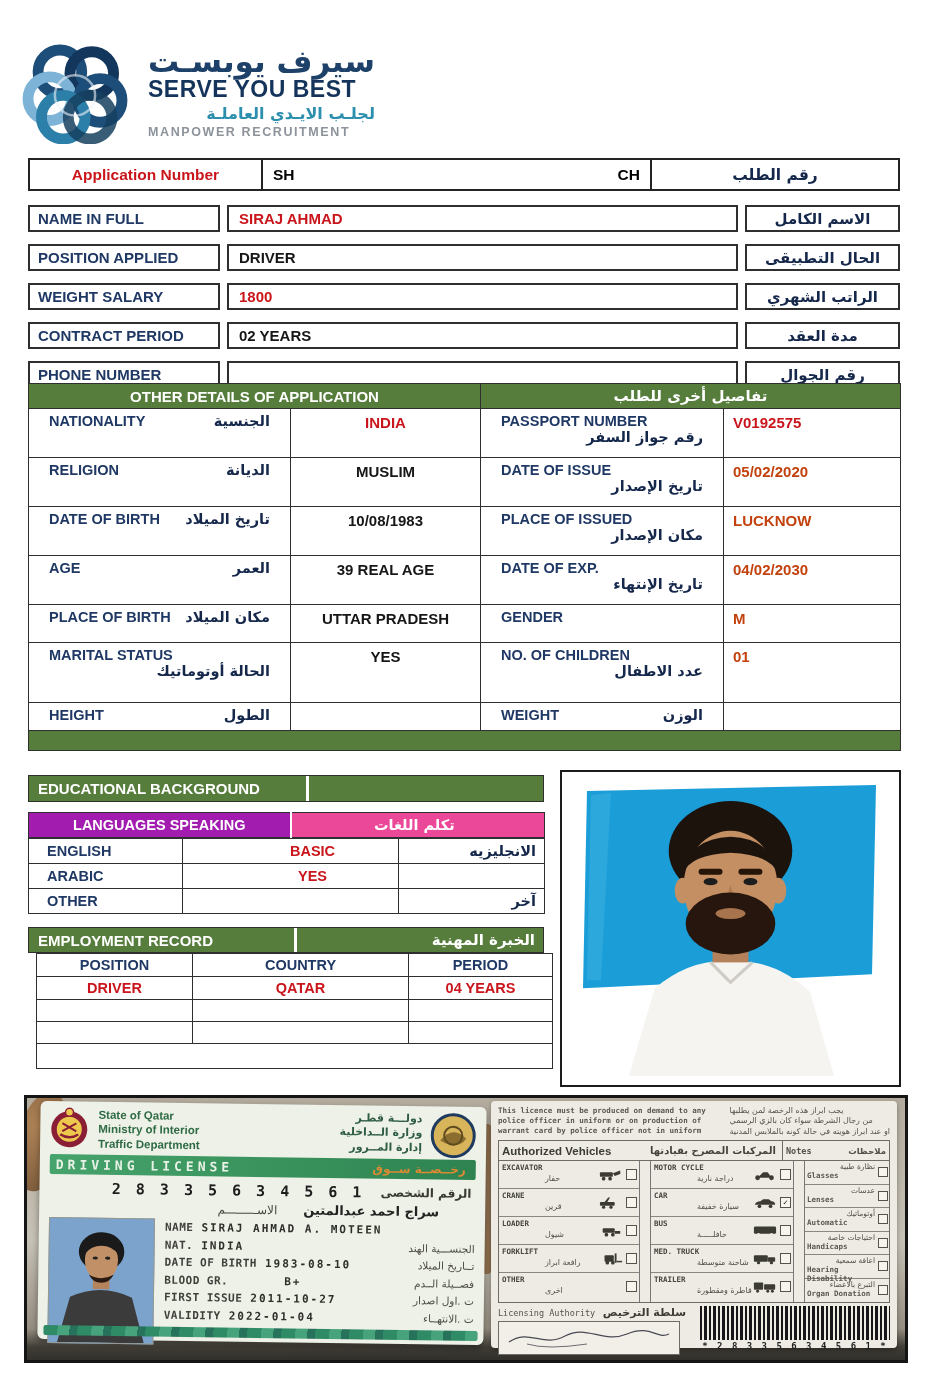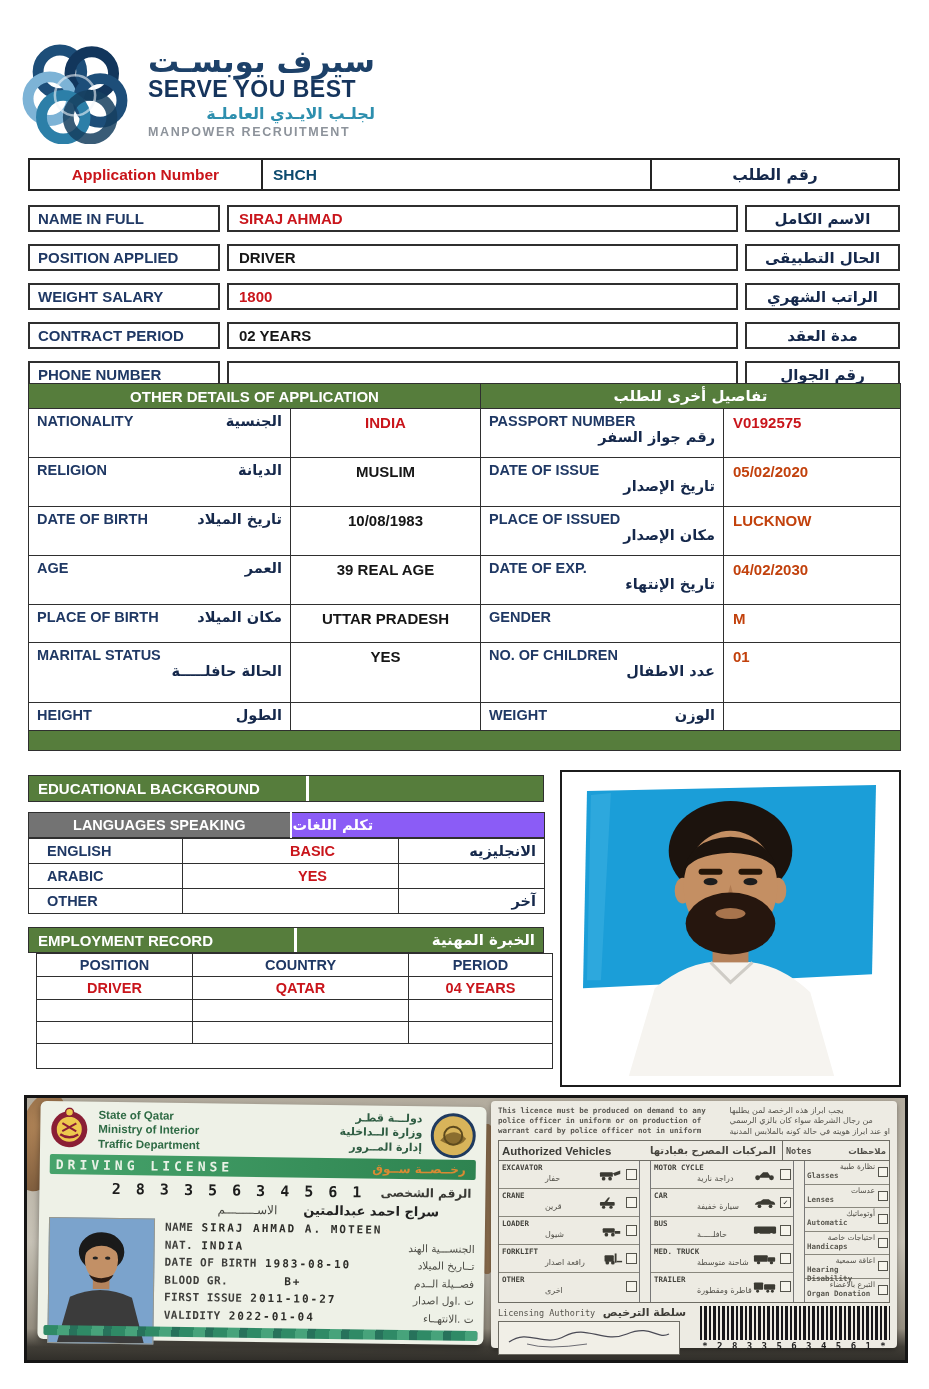--- a/index.html
+++ b/index.html
@@ -14,60 +14,60 @@
   .lt-ar{font-size:31px;font-weight:bold;color:#1d4169;}
   .lt-en{font-size:23px;font-weight:bold;color:#15345c;letter-spacing:.5px;margin-top:1px;}
   .lt-ar2{font-size:16px;font-weight:bold;color:#2d8fae;margin-top:4px;}
   .lt-en2{font-size:12.5px;font-weight:bold;color:#8d939b;letter-spacing:1.6px;margin-top:3px;}
 
   
   .app-row{left:28px;top:158px;width:872px;height:33px;display:grid;
            grid-template-columns:233px 1fr 246px;border:2px solid #242424;box-sizing:border-box;}
   .app-row>div{display:flex;align-items:center;font-weight:bold;font-size:15.5px;}
   .app-label{justify-content:center;color:#c9151b;border-right:2px solid #242424;}
-  .app-mid{justify-content:flex-start;padding:0 10px;color:#0c4a6e;border-right:2px solid #242424;}
+  .app-mid{justify-content:space-between;padding:0 10px;color:#000000;border-right:2px solid #242424;}
   .app-ar{justify-content:center;color:#15284b;font-size:16px;}
 
   
   .ptable{left:28px;top:205px;width:872px;display:grid;
           grid-template-columns:192px 1fr 155px;grid-auto-rows:27px;gap:12px 7px;}
   .ptable>div{border:2px solid #2f2f2f;display:flex;align-items:center;
               font-weight:bold;font-size:15px;background:#fff;}
   .pl{padding-left:8px;color:#1f3864;}
   .pv{padding-left:10px;color:#161616;}
   .red{color:#c9151b !important;}
   .pa{justify-content:center;color:#15284b;}
 
   
   table.od{left:28px;top:383px;width:872px;border-collapse:collapse;table-layout:fixed;}
   table.od td{border:1.6px solid #2f2f2f;vertical-align:top;box-sizing:border-box;}
   .od .gh{background:#567d3c;color:#fff;font-weight:bold;font-size:15px;
           text-align:center;height:25px;vertical-align:middle;}
-  .od .c1,.od .c3{padding:4px 8px;font-weight:bold;font-size:14.5px;color:#1f3864;}
+  .od .c1,.od .c3{padding:4px 20px;font-weight:bold;font-size:14.5px;color:#1f3864;}
   .flexlr{display:flex;justify-content:space-between;align-items:flex-start;flex-wrap:wrap;}
   .flexlr .arl{margin-left:auto;color:#15284b;}
   .stack .en{display:block;}
   .stack .arl{display:block;text-align:right;color:#15284b;}
   .od .c2{text-align:center;font-weight:bold;color:#161616;padding-top:5px;font-size:15px;}
   .od .c4{padding:5px 6px 0 9px;font-weight:bold;font-size:15px;color:#c2410c;}
   tr.h49{height:49px;} tr.h38{height:38px;} tr.h60{height:60px;} tr.h28{height:28px;}
   .gbar td{background:#567d3c;height:20px;border:1.6px solid #2f2f2f;}
 
   
   .sec-h{background:#567d3c;color:#fff;font-weight:bold;font-size:15px;display:flex;
          align-items:center;border:1.5px solid #2f2f2f;box-sizing:border-box;padding-left:9px;}
   .sec-h .hdiv{position:absolute;top:0;bottom:0;width:2.5px;background:#fff;}
   .sec-h .har{margin-left:auto;padding-right:8px;font-size:15px;}
   .edu{left:28px;top:775px;width:516px;height:27px;}
 
   
   table.lang{left:28px;top:812px;width:516px;border-collapse:collapse;table-layout:fixed;}
   table.lang td{border:1.6px solid #2f2f2f;height:25px;font-weight:bold;font-size:14.5px;box-sizing:border-box;}
-  .lang .gh2{background:#737373;color:#fff;text-align:center;}
-  .lang .gh3{background:#8b5cf6;color:#fff;text-align:left;padding-right:8px;}
+  .lang .gh2{background:#a21caf;color:#fff;text-align:center;}
+  .lang .gh3{background:#ec4899;color:#fff;text-align:center;padding-right:8px;}
   .lang .ll{padding-left:18px;color:#1f3864;}
   .lang .lv{text-align:center;padding-left:45px;}
   .lang .la{text-align:right;padding-right:8px;color:#15284b;}
 
   .emph{left:28px;top:927px;width:516px;height:26px;}
   table.emp{left:36px;top:953px;width:516px;border-collapse:collapse;table-layout:fixed;border-radius:12px;}
   table.emp td{border:1.6px solid #2f2f2f;font-weight:bold;font-size:14.5px;text-align:center;box-sizing:border-box;}
   .emp .hdr td{height:23px;color:#1f3864;}
   .emp .drow td{height:23px;}
   .emp .erow td{height:22px;}
@@ -289,21 +289,21 @@
             <div class="flexlr">
               <span class="en">GENDER</span>
               <span class="arl ar" dir="rtl"></span>
             </div>
           </td>
       <td class="c4">M</td>
     </tr>
     <tr class="h60">
       <td class="c1 stack">
             <span class="en">MARITAL STATUS</span>
-            <span class="arl ar" dir="rtl">الحالة حافلـــــة</span>
+            <span class="arl ar" dir="rtl">الحالة أوتوماتيك</span>
           </td>
       <td class="c2">YES</td>
       <td class="c3 stack">
             <span class="en">NO. OF CHILDREN</span>
             <span class="arl ar" dir="rtl">عدد الاطفال</span>
           </td>
       <td class="c4">01</td>
     </tr>
     <tr class="h28">
       <td class="c1">
@@ -572,21 +572,21 @@
               <svg class="vicon" viewBox="0 0 26 12">
                   <rect x="4" y="3" width="13" height="5" rx="1"></rect>
                   <path d="M17,6 h6 v3 h-6 z"></path>
                   <circle cx="8" cy="10" r="2"></circle>
                   <circle cx="15" cy="10" r="2"></circle>
                 </svg>
               <span class="vbox"></span>
             </div>
             <div class="vrow">
               <span class="ven">FORKLIFT</span>
-              <span class="var ar" dir="rtl">رافعة اصدار</span>
+              <span class="var ar" dir="rtl">رافعة ابراز</span>
               <svg class="vicon" viewBox="0 0 26 12">
                   <rect x="6" y="2" width="10" height="7" rx="1"></rect>
                   <rect x="17" y="0" width="2" height="10"></rect>
                   <rect x="19" y="8" width="6" height="1.6"></rect>
                   <circle cx="9" cy="10" r="2"></circle>
                   <circle cx="15" cy="10" r="2"></circle>
                 </svg>
               <span class="vbox"></span>
             </div>
             <div class="vrow">

